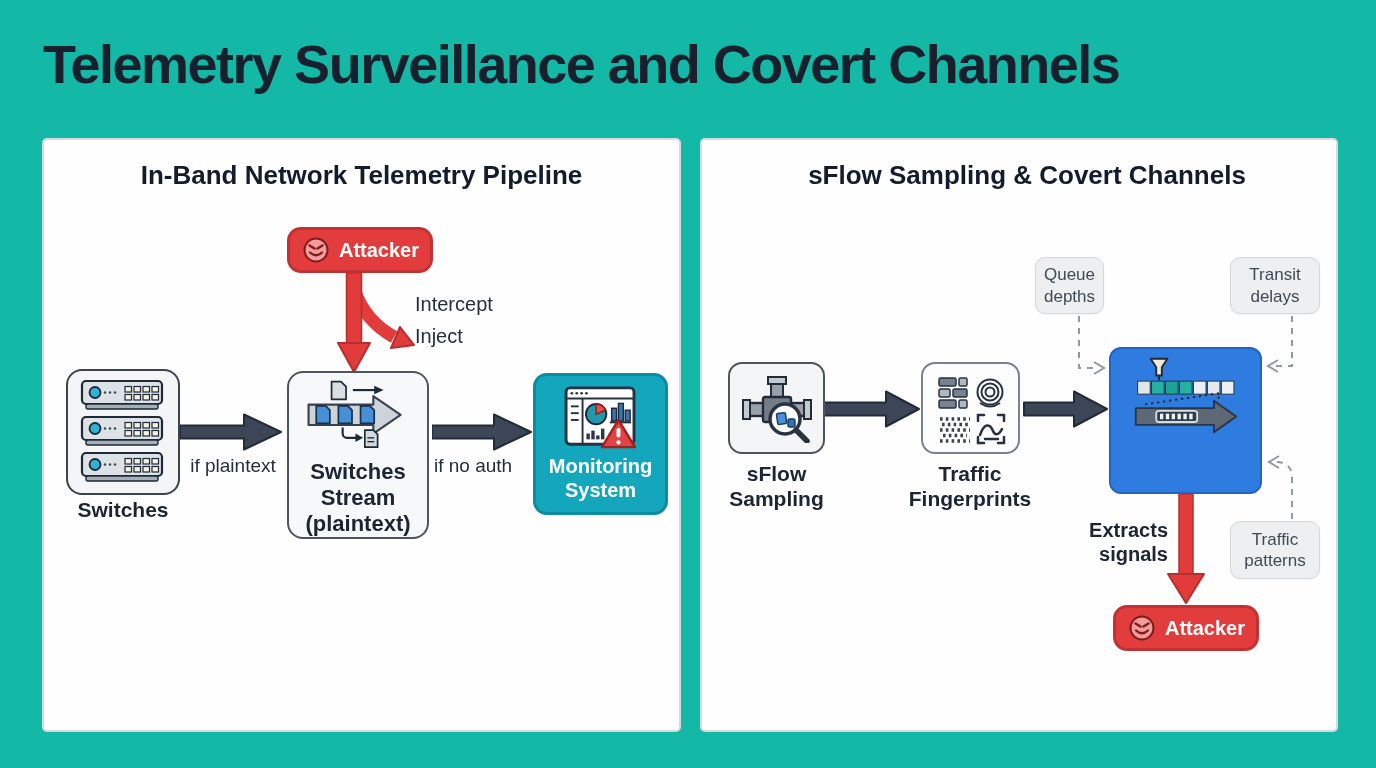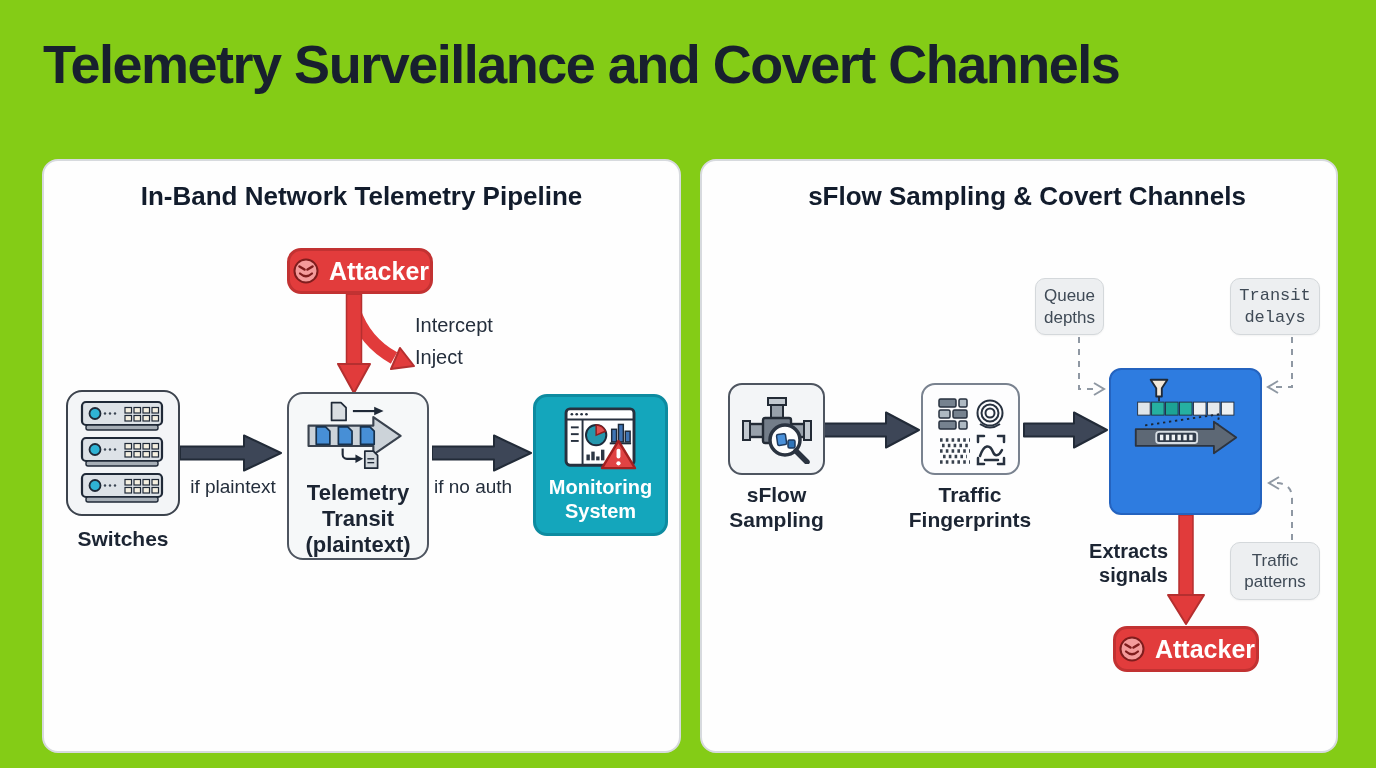--- a/index.html
+++ b/index.html
@@ -1,25 +1,25 @@
 <!DOCTYPE html>
 <html><head>
 <meta charset="utf-8">
 <style>
   html,body{margin:0;padding:0;background:#fbfbf9;}
-  #stage{position:relative;width:1376px;height:768px;background:#84cc16;overflow:hidden;
+  #stage{position:relative;width:1376px;height:768px;background:#14b8a6;overflow:hidden;
          font-family:"Liberation Sans","DejaVu Sans",sans-serif;}
   .abs{position:absolute;}
   #main-title{left:43px;top:33px;width:1300px;font-size:54px;font-weight:bold;
               color:#18202e;letter-spacing:-1.5px;}
-  .panel{background:#fefefe;border:2px solid #d7dade;border-radius:16px;margin-top:21px;}
+  .panel{background:#fefefe;border:2px solid #d7dade;border-radius:5px;}
   .panel-title{width:100%;text-align:center;font-size:26px;font-weight:bold;color:#121c2c;}
   .pill{background:#e23c3c;border:3px solid #c23232;border-radius:14px;
         display:flex;align-items:center;justify-content:center;gap:8px;
-        color:#ffffff;font-size:25px;font-weight:bold;box-sizing:border-box;}
+        color:#ffffff;font-size:20px;font-weight:bold;box-sizing:border-box;}
   .node{box-sizing:border-box;border-radius:16px;display:flex;flex-direction:column;
         align-items:center;}
   .node-label{font-weight:bold;color:#1c2533;text-align:center;line-height:1.18;}
   .annot{color:#242e3c;font-size:19px;}
   .callout{box-sizing:border-box;background:#edeff1;border:1.5px solid #d4d8db;border-radius:10px;
            display:flex;align-items:center;justify-content:center;text-align:center;
            color:#3f4a56;font-size:17px;line-height:1.25;box-shadow:0 1px 2px rgba(0,0,0,.05);}
   svg{display:block;}
 </style>
 </head>
@@ -96,21 +96,21 @@
             <rect x="57" y="7.5" width="6.5" height="5.5" fill="#f5f0e1" stroke="#1f2937" stroke-width="1.2"></rect>
             <rect x="66" y="7.5" width="6.5" height="5.5" fill="#f5f0e1" stroke="#1f2937" stroke-width="1.2"></rect>
             <rect x="75" y="7.5" width="6.5" height="5.5" fill="#f5f0e1" stroke="#1f2937" stroke-width="1.2"></rect>
           <rect x="48" y="15.5" width="6.5" height="5.5" fill="#f5f0e1" stroke="#1f2937" stroke-width="1.2"></rect>
             <rect x="57" y="15.5" width="6.5" height="5.5" fill="#f5f0e1" stroke="#1f2937" stroke-width="1.2"></rect>
             <rect x="66" y="15.5" width="6.5" height="5.5" fill="#f5f0e1" stroke="#1f2937" stroke-width="1.2"></rect>
             <rect x="75" y="15.5" width="6.5" height="5.5" fill="#f5f0e1" stroke="#1f2937" stroke-width="1.2"></rect>
         </g>
       </svg>
     </div>
-    <div class="abs node-label" style="left:12px;top:366px;width:134px;font-size:21px;">Switches</div>
+    <div class="abs node-label" style="left:12px;top:358px;width:134px;font-size:21px;">Switches</div>
 
     <svg class="abs" style="left:136px;top:273px;" width="106" height="38" viewBox="0 0 106 38">
       <polygon points="0,12.5 64,12.5 64,1.5 101,19 64,36.5 64,25.5 0,25.5" fill="#3d4657" stroke="#222b38" stroke-width="2" stroke-linejoin="round"></polygon>
     </svg>
     <div class="abs annot" style="left:136px;top:315px;width:106px;text-align:center;">if plaintext</div>
 
     <div class="abs node" style="left:243px;top:231px;width:142px;height:168px;background:#f6f8f9;border:2.5px solid #4e5560;">
       <svg style="margin-top:6px;" width="124" height="88" viewBox="0 0 124 94">
         <path d="M31,3 h11 l6,6 v15 h-17 z" fill="#d9dee2" stroke="#1f2937" stroke-width="2" stroke-linejoin="round"></path>
         <line x1="56" y1="13" x2="82" y2="13" stroke="#1f2937" stroke-width="2.5"></line>
@@ -118,21 +118,21 @@
         <polygon points="4,30 80,30 80,20 112,42 80,64 80,54 4,54" fill="#ccd3d9" stroke="#39424e" stroke-width="2.5" stroke-linejoin="round"></polygon>
         <path d="M13,31.5 h11 l5,5 v15.5 h-16 z" fill="#478fd6" stroke="#17314c" stroke-width="2" stroke-linejoin="round"></path>
         <path d="M39,31.5 h11 l5,5 v15.5 h-16 z" fill="#478fd6" stroke="#17314c" stroke-width="2" stroke-linejoin="round"></path>
         <path d="M65,31.5 h11 l5,5 v15.5 h-16 z" fill="#478fd6" stroke="#17314c" stroke-width="2" stroke-linejoin="round"></path>
         <path d="M44,57 v7 a5,5 0 0 0 5,5 h11" fill="none" stroke="#1f2937" stroke-width="2.5"></path>
         <polygon points="59,64 68,69 59,74" fill="#1f2937"></polygon>
         <path d="M70,60 h10 l5,5 v15 h-15 z" fill="#d3d9de" stroke="#1f2937" stroke-width="2" stroke-linejoin="round"></path>
         <line x1="73" y1="69" x2="81" y2="69" stroke="#1f2937" stroke-width="1.6"></line>
         <line x1="73" y1="73.5" x2="81" y2="73.5" stroke="#1f2937" stroke-width="1.6"></line>
       </svg>
-      <div class="node-label" style="font-size:22px;padding:0 4px;">Telemetry Transit (plaintext)</div>
+      <div class="node-label" style="font-size:22px;padding:0 4px;">Switches Stream (plaintext)</div>
     </div>
 
     <svg class="abs" style="left:388px;top:273px;" width="104" height="38" viewBox="0 0 104 38">
       <polygon points="0,12.5 62,12.5 62,1.5 99,19 62,36.5 62,25.5 0,25.5" fill="#3d4657" stroke="#222b38" stroke-width="2" stroke-linejoin="round"></polygon>
     </svg>
     <div class="abs annot" style="left:390px;top:315px;width:100px;text-align:left;">if no auth</div>
 
     <div class="abs node" style="left:489px;top:233px;width:135px;height:142px;background:#14a6bc;border:3px solid #0d8ba0;border-radius:14px;">
       <svg style="margin-top:9px;" width="78" height="66" viewBox="0 0 78 68">
         <rect x="3" y="3" width="70" height="58" rx="4" fill="#ffffff" stroke="#27313f" stroke-width="3"></rect>
@@ -160,21 +160,21 @@
         <circle cx="57" cy="59" r="2.2" fill="#ffffff"></circle>
       </svg>
       <div class="node-label" style="font-size:20px;color:#ffffff;margin-top:4px;">Monitoring System</div>
     </div>
   </div>
 
   <div class="abs panel" style="left:700px;top:138px;width:634px;height:590px;">
     <div class="abs panel-title" style="top:20px;padding-left:8px;">sFlow Sampling &amp; Covert Channels</div>
 
     <div class="abs callout" style="left:333px;top:117px;width:69px;height:57px;">Queue depths</div>
-    <div class="abs callout" style="left:528px;top:117px;width:90px;height:57px;font-family:Liberation Mono, monospace;">Transit delays</div>
+    <div class="abs callout" style="left:528px;top:117px;width:90px;height:57px;">Transit delays</div>
     <div class="abs callout" style="left:528px;top:381px;width:90px;height:58px;">Traffic patterns</div>
 
     <svg class="abs" style="left:0;top:0;pointer-events:none;" width="634" height="590" viewBox="0 0 634 590">
 
       <g stroke="#8f98a3" stroke-width="2" fill="none">
         <path d="M377,176 V228 H396" stroke-dasharray="6,6"></path>
         <path d="M392,222 L402,228 L392,234"></path>
       </g>
 
       <g stroke="#8f98a3" stroke-width="2" fill="none">

